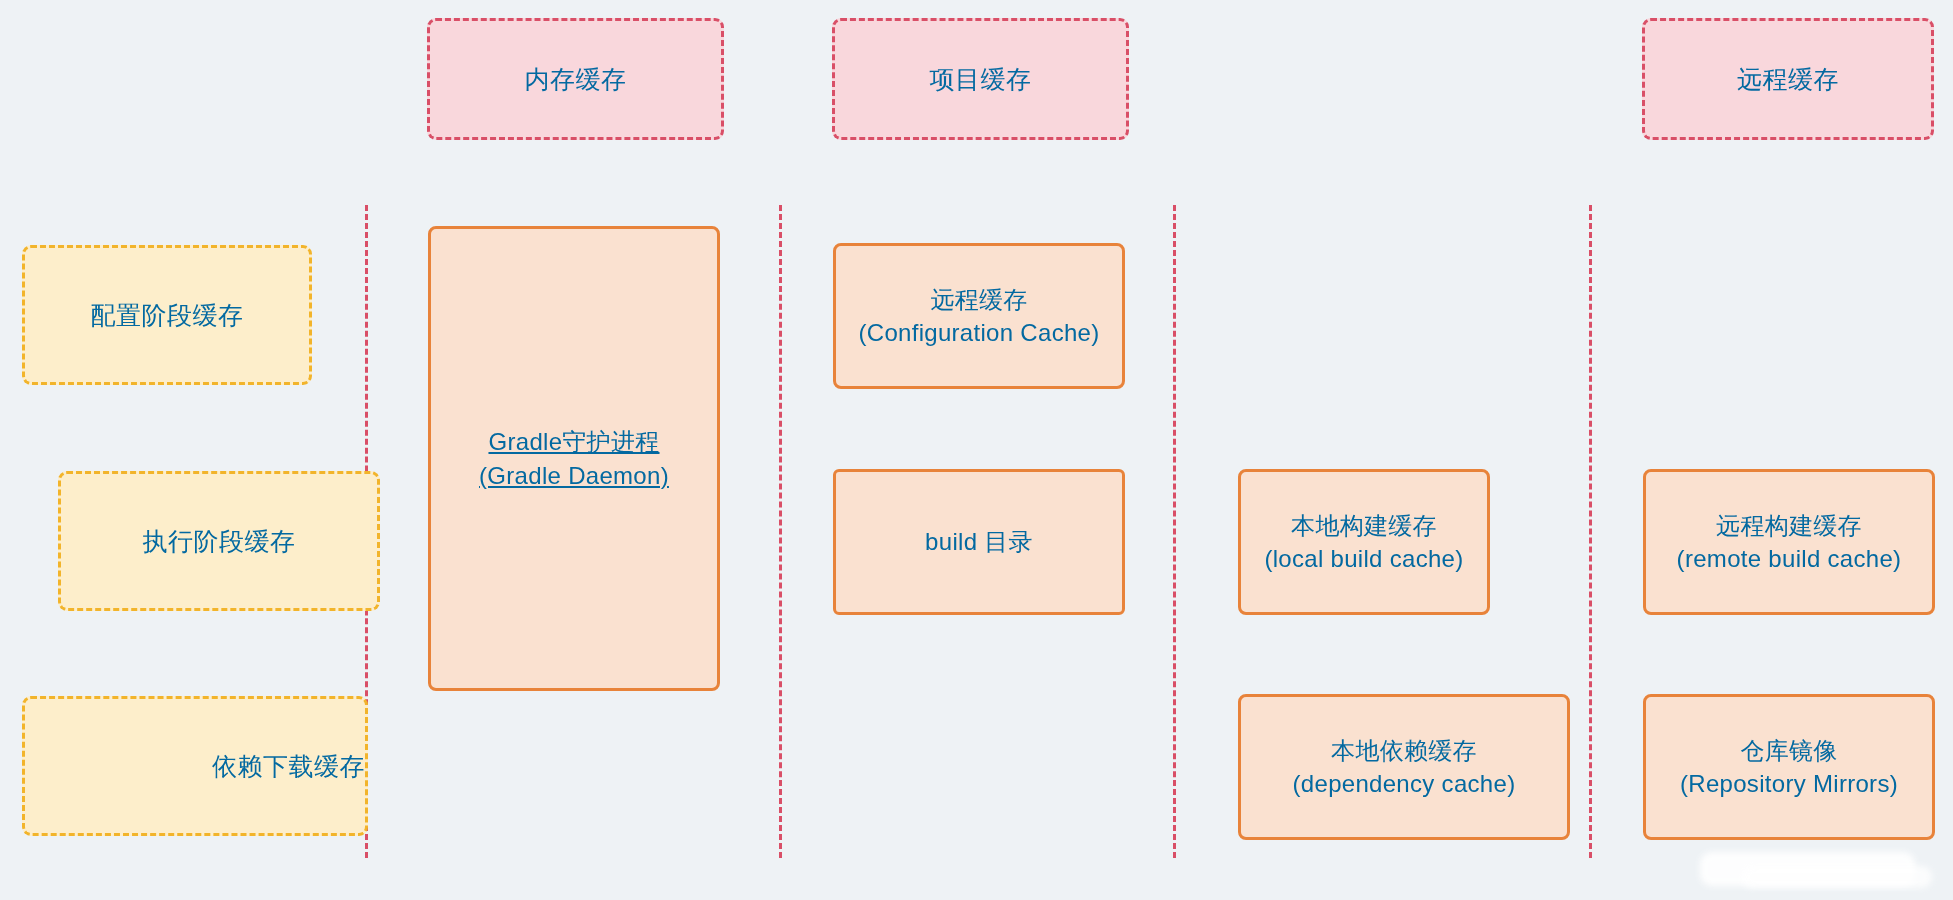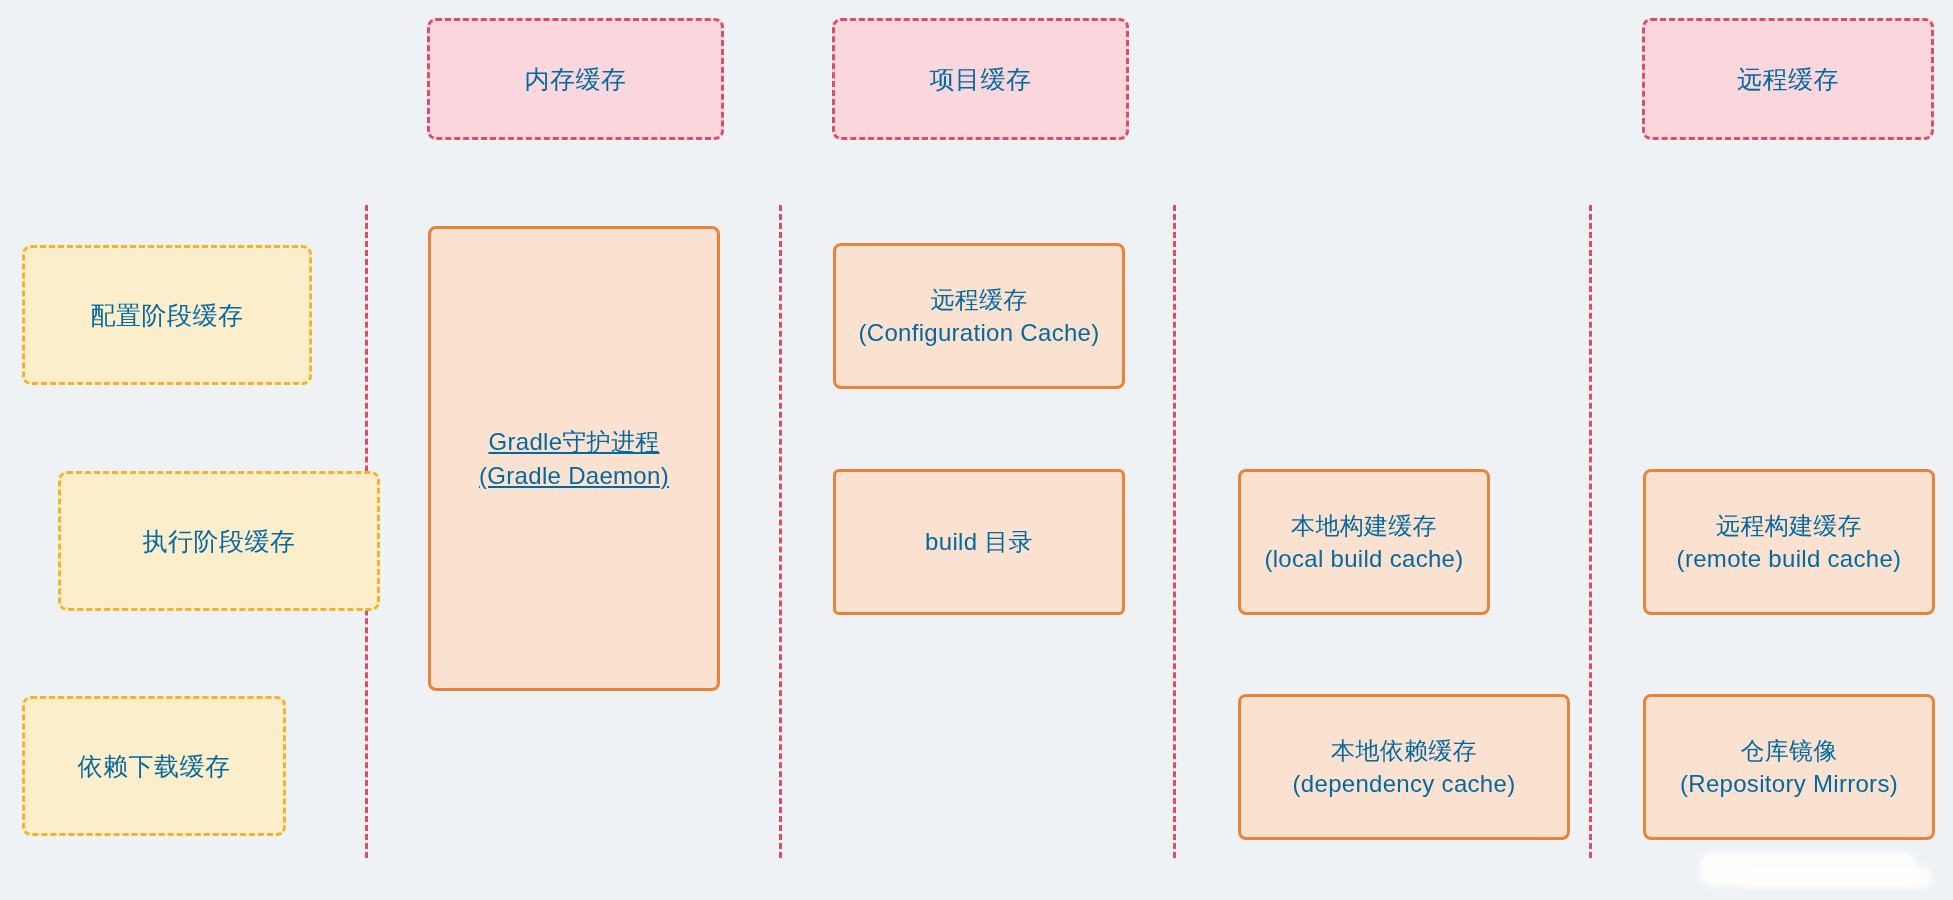--- a/index.html
+++ b/index.html
@@ -103,21 +103,21 @@
   <div class="vsep" style="left:1589px; top:205px; height:653px;"></div>
 
   <div class="box stage" style="left:22px; top:245px; width:290px; height:140px;">
     <span>配置阶段缓存</span>
   </div>
 
   <div class="box stage" style="left:22px; top:471px; width:322px; height:140px;margin-left:36px;">
     <span>执行阶段缓存</span>
   </div>
 
-  <div class="box stage" style="left:22px; top:696px; width:264px; height:140px;">
+  <div class="box stage" style="left:22px; top:696px; width:346px; height:140px;align-items:flex-end;">
     <span>依赖下载缓存</span>
   </div>
 
   <div class="box item" style="left:428px; top:226px; width:292px; height:465px;text-decoration:underline;">
     <span class="l1">Gradle守护进程</span>
     <span class="l2">(Gradle Daemon)</span>
   </div>
 
   <div class="box item" style="left:833px; top:243px; width:292px; height:146px;">
     <span class="l1">远程缓存</span>

